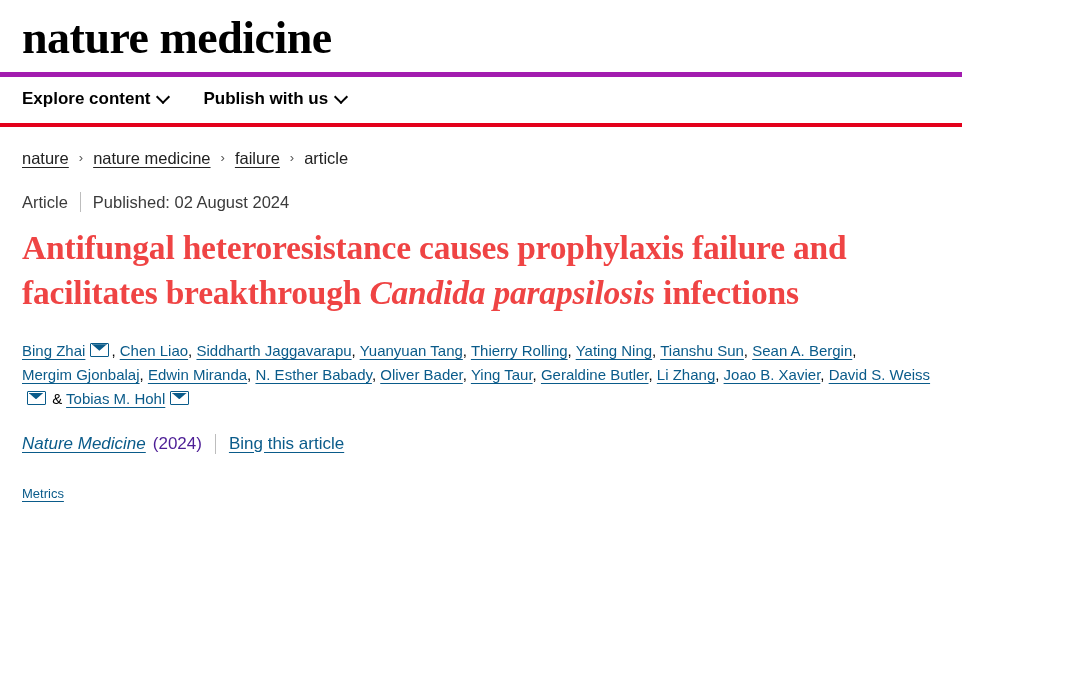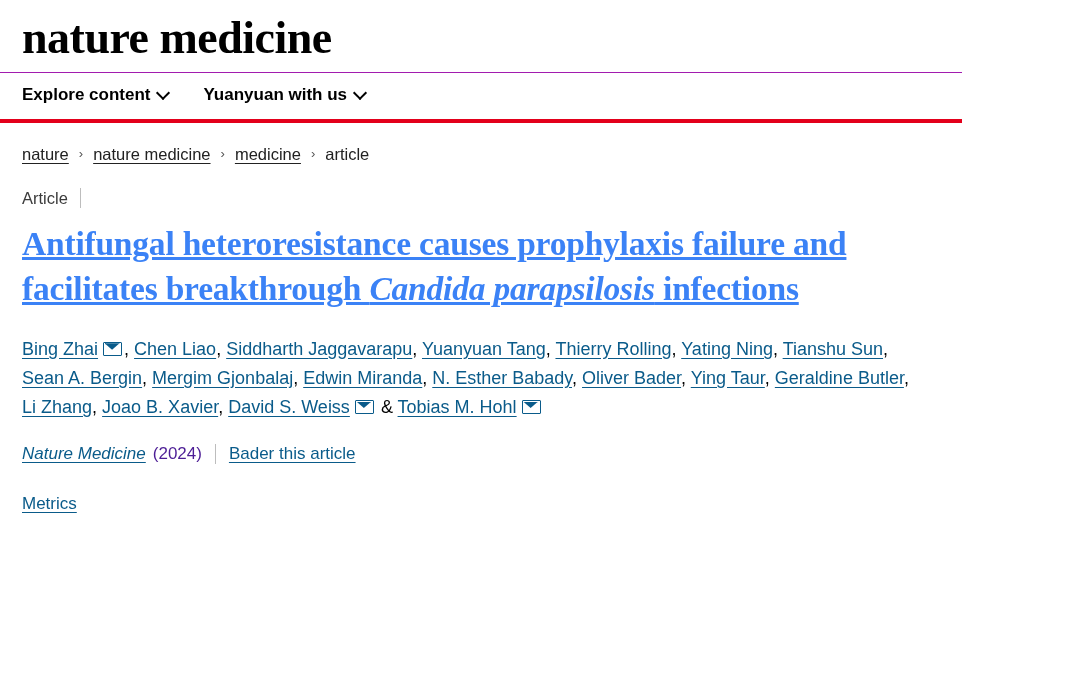--- a/index.html
+++ b/index.html
@@ -30,21 +30,21 @@
     font-weight: 700;
     font-size: 46px;
     line-height: 1.05;
     letter-spacing: -0.5px;
     color: #000000;
     display: inline-block;
   }
 
   
   .navbar {
-    border-top: 1px solid #a21caf;
+    border-top: 5px solid #a21caf;
     border-bottom: 4px solid #e3001b;
     padding: 12px 22px 14px 22px;
     display: flex;
     align-items: center;
     gap: 34px;
   }
   .nav-item {
     display: flex;
     align-items: center;
     gap: 8px;
@@ -121,32 +121,31 @@
     margin-right: 12px;
   }
 
   
   .title {
     font-family: "Liberation Serif", serif;
     font-weight: 700;
     font-size: 33.5px;
     line-height: 1.32;
     letter-spacing: -0.2px;
-    color: #3b82f6;
+    color: #ef4444;
     margin: 0 0 24px 0;
     max-width: 1010px;
-    text-decoration: underline;
   }
   .title em {
     font-style: italic;
   }
 
   
   .authors {
-    font-size: 18px;
+    font-size: 15px;
     line-height: 1.62;
     color: #006699;
     max-width: 1000px;
     margin-bottom: 22px;
   }
   .authors .author {
     color: #0a5b8a;
     text-decoration: underline;
     text-underline-offset: 3px;
     cursor: pointer;
@@ -207,21 +206,21 @@
   }
   .cite-line .cite-link {
     color: #0a5b8a;
     text-decoration: underline;
     text-underline-offset: 3px;
     cursor: pointer;
   }
 
   
   .metrics {
-    font-size: 17px;
+    font-size: 13px;
     color: #0a5b8a;
     text-decoration: underline;
     text-underline-offset: 3px;
     cursor: pointer;
     display: inline-block;
   }
 </style>
 </head>
 <body>
 
@@ -230,59 +229,60 @@
   <div class="masthead">
     <span class="journal-logo">nature medicine</span>
   </div>
 
   <div class="navbar">
     <div class="nav-item">
       <span>Explore content</span>
       <span class="chev"></span>
     </div>
     <div class="nav-item">
-      <span>Yuanyuan with us</span>
+      <span>Publish with us</span>
       <span class="chev"></span>
     </div>
   </div>
 
   <div class="content">
 
     
     <div class="breadcrumb">
       <a>nature</a>
       <span class="sep">›</span>
       <a>nature medicine</a>
       <span class="sep">›</span>
-      <a>medicine</a>
+      <a>failure</a>
       <span class="sep">›</span>
       <span class="current">article</span>
     </div>
 
     
     <div class="meta">
       <span class="type">Article</span>
       <span class="divider"></span>
+      <span>Published: 02 August 2024</span>
     </div>
 
     
     <h1 class="title">
       <span>Antifungal heteroresistance causes prophylaxis failure and facilitates breakthrough </span><em>Candida parapsilosis</em><span> infections</span>
     </h1>
 
     
     <div class="authors">
       <span class="author">Bing Zhai</span><span class="mail"></span><span class="punct">, </span><span class="author">Chen Liao</span><span class="punct">, </span><span class="author">Siddharth Jaggavarapu</span><span class="punct">, </span><span class="author">Yuanyuan Tang</span><span class="punct">, </span><span class="author">Thierry Rolling</span><span class="punct">, </span><span class="author">Yating Ning</span><span class="punct">, </span><span class="author">Tianshu Sun</span><span class="punct">, </span><span class="author">Sean A. Bergin</span><span class="punct">, </span><span class="author">Mergim Gjonbalaj</span><span class="punct">, </span><span class="author">Edwin Miranda</span><span class="punct">, </span><span class="author">N. Esther Babady</span><span class="punct">, </span><span class="author">Oliver Bader</span><span class="punct">, </span><span class="author">Ying Taur</span><span class="punct">, </span><span class="author">Geraldine Butler</span><span class="punct">, </span><span class="author">Li Zhang</span><span class="punct">, </span><span class="author">Joao B. Xavier</span><span class="punct">, </span><span class="author">David S. Weiss</span><span class="mail"></span><span class="punct"> &amp; </span><span class="author">Tobias M. Hohl</span><span class="mail"></span>
     </div>
 
     
     <div class="cite-line">
       <span class="journal">Nature Medicine</span>
       <span class="year">(2024)</span>
       <span class="vdiv"></span>
-      <span class="cite-link">Bader this article</span>
+      <span class="cite-link">Bing this article</span>
     </div>
 
     
     <span class="metrics">Metrics</span>
 
   </div>
 </div>
 
 </body></html>

